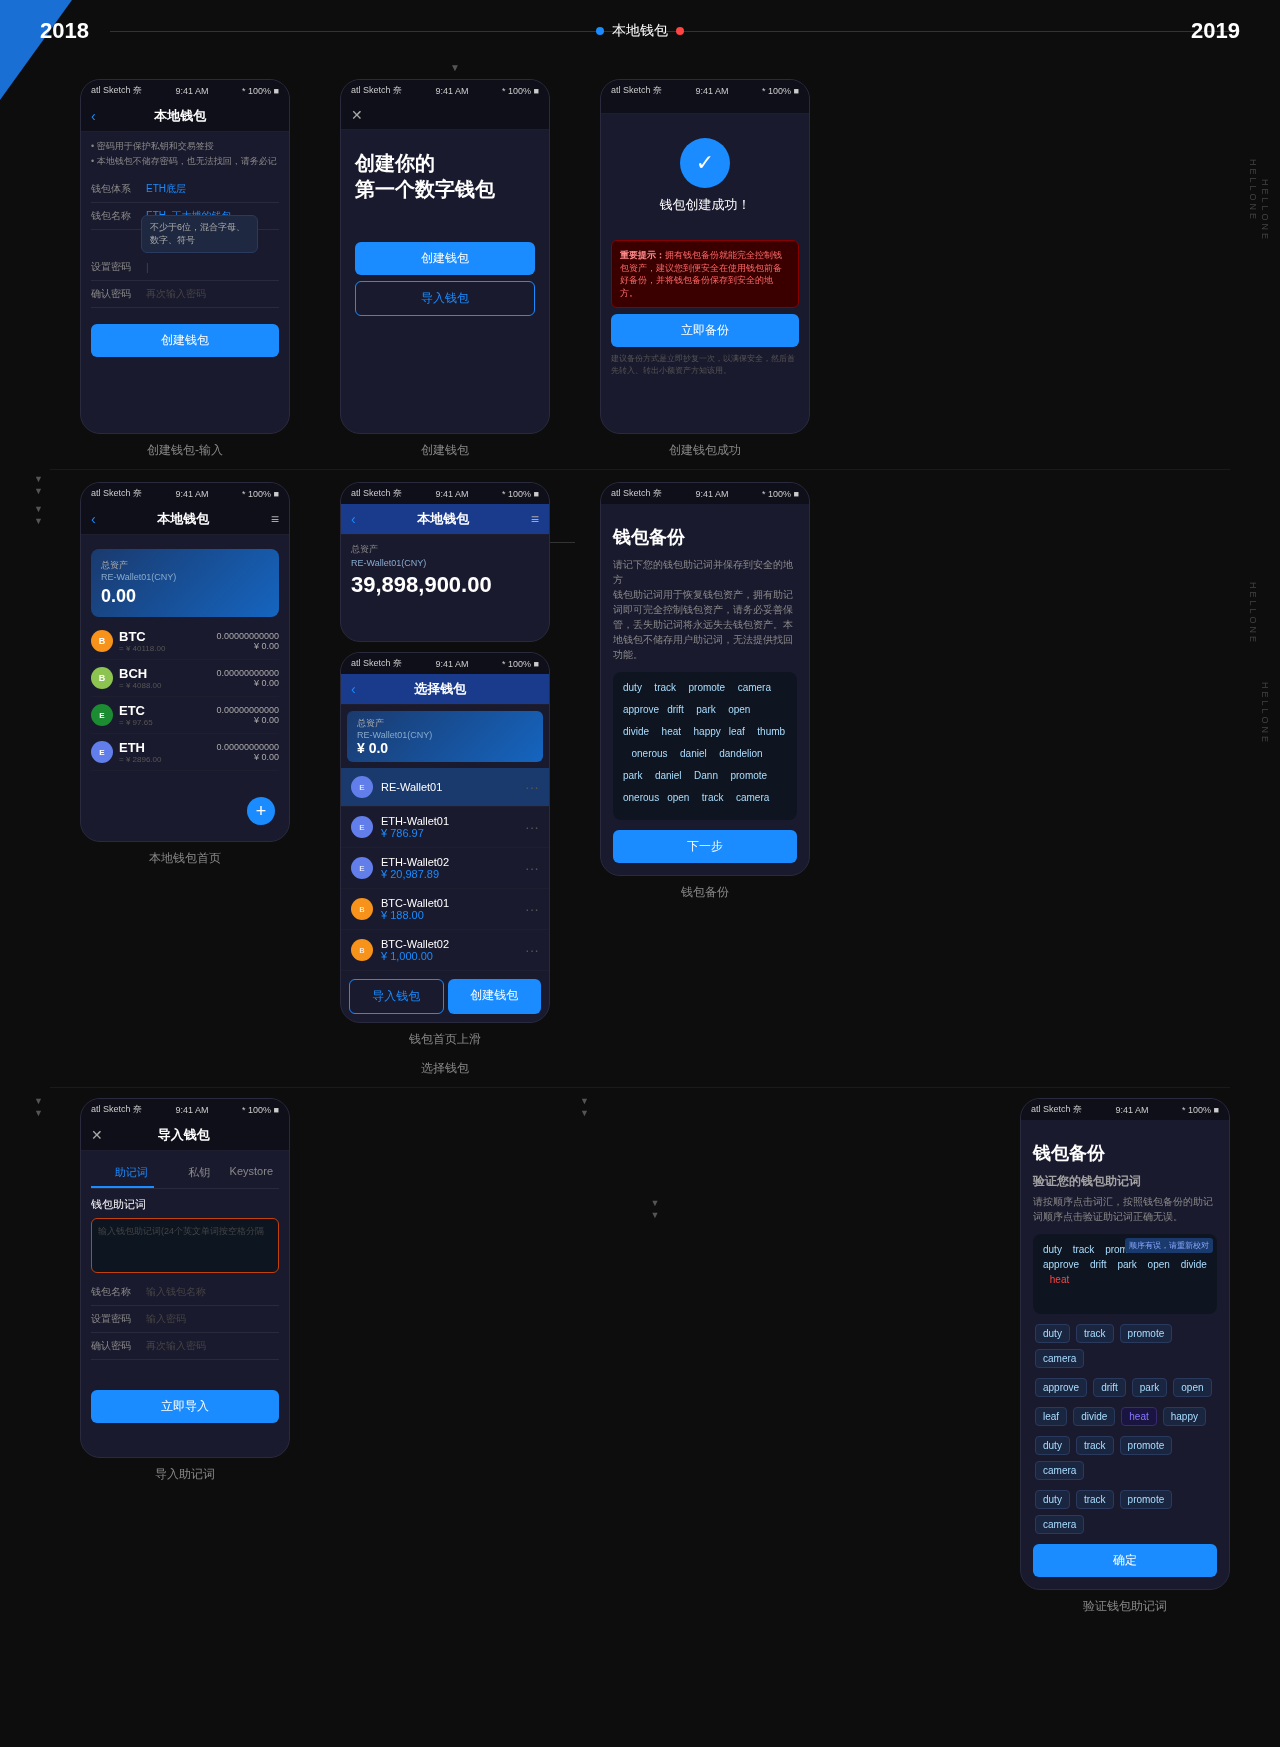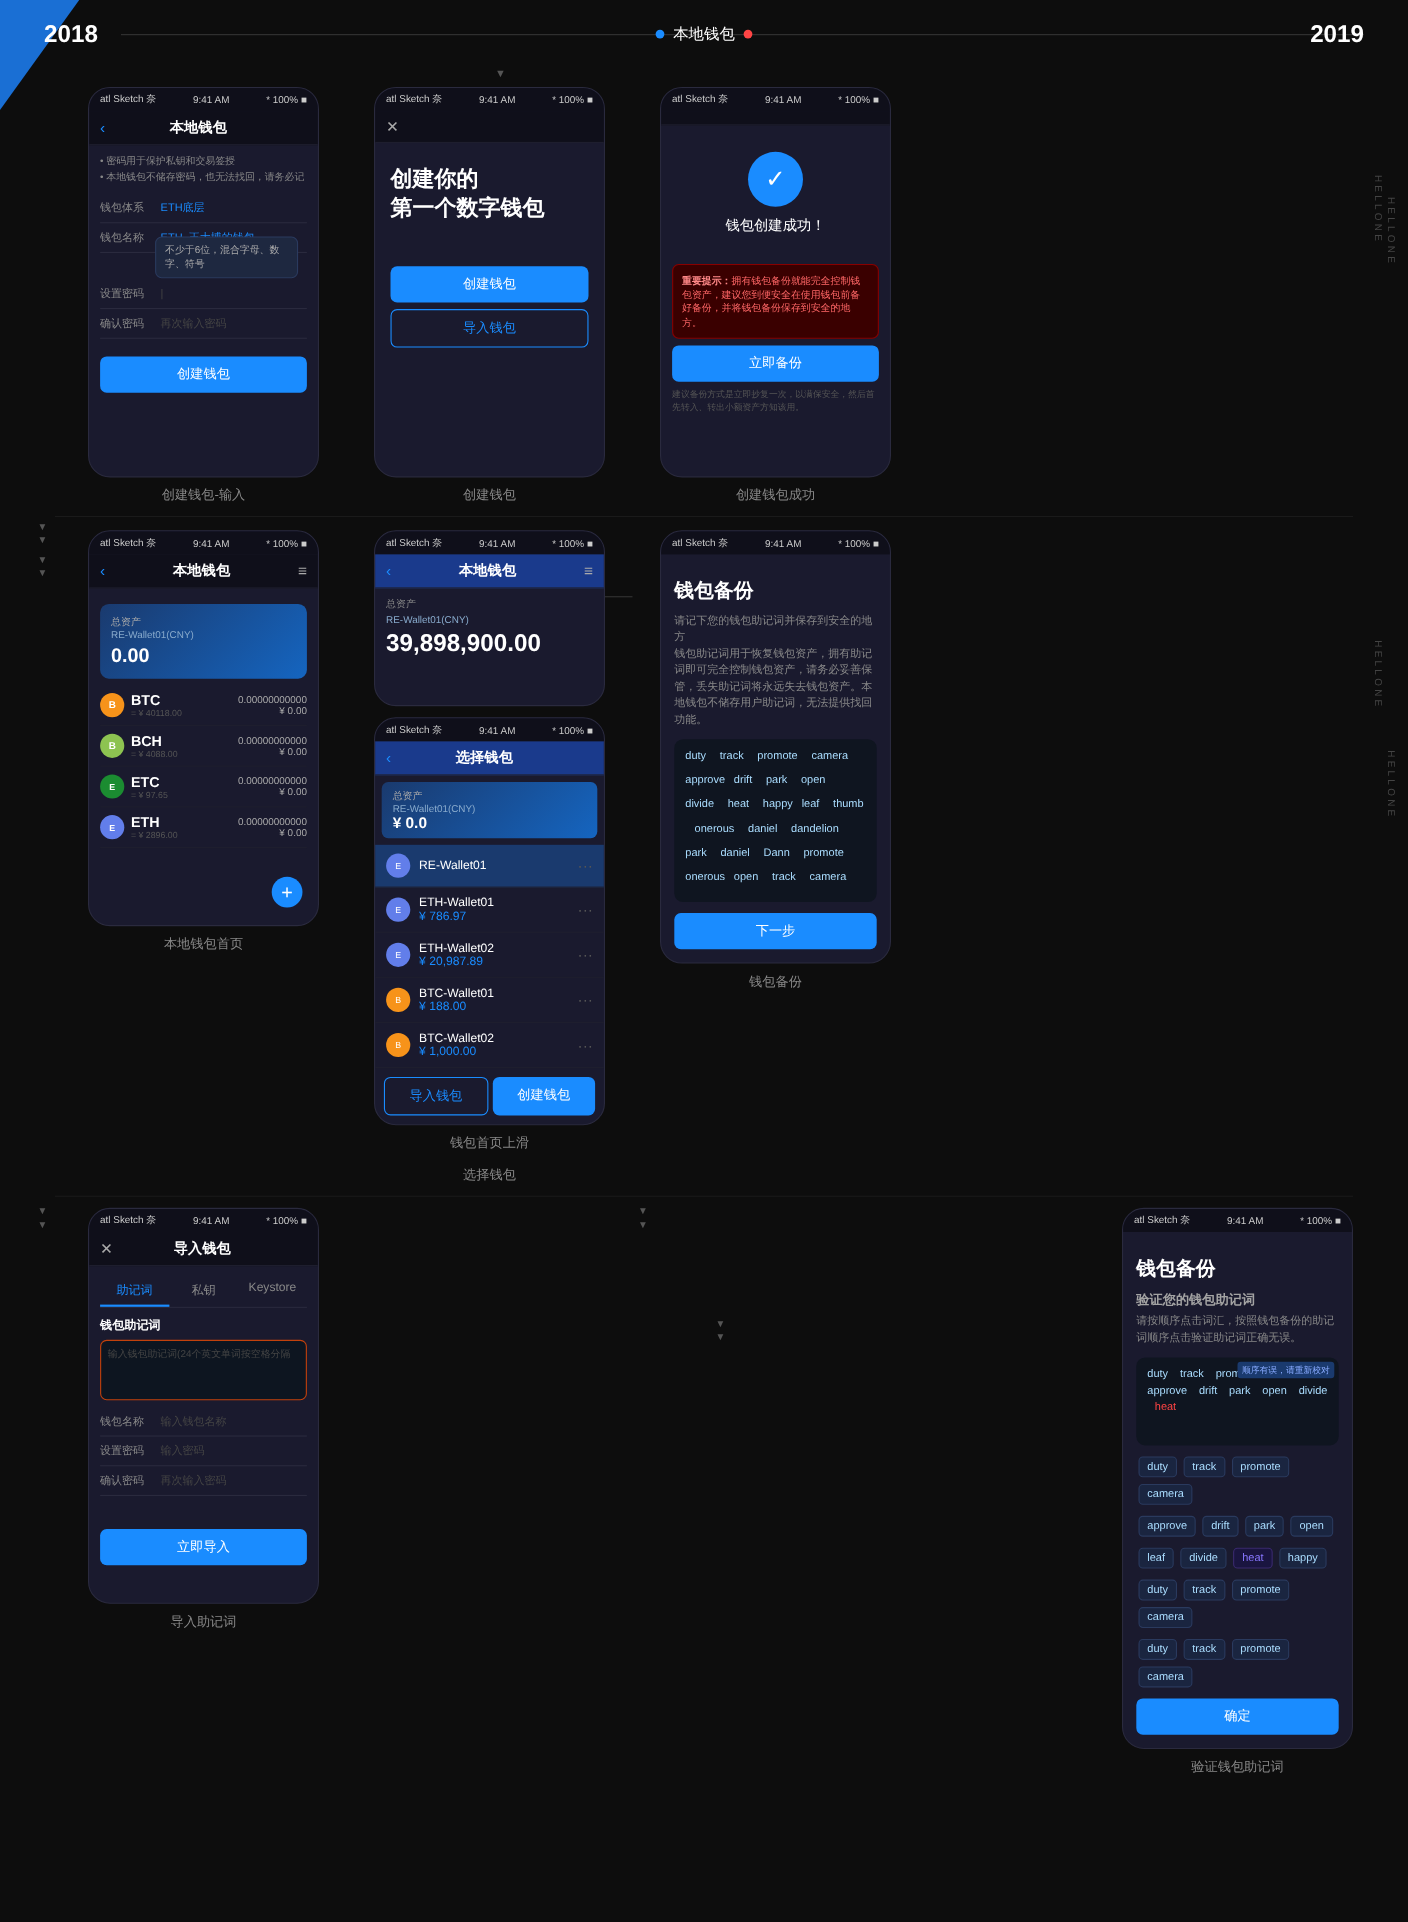--- a/index.html
+++ b/index.html
@@ -311,21 +311,21 @@
     .wallet-more { color: #555; font-size: 14px; }
 
     
     .tab-row {
       display: flex;
       border-bottom: 1px solid #2a2a3e;
       margin-bottom: 8px;
     }
     .tab-item {
       flex: 1;
-      text-align: center;
+      text-align: right;
       padding: 6px;
       font-size: 11px;
       color: #888;
     }
     .tab-item.active {
       color: #1a8cff;
       border-bottom: 2px solid #1a8cff;
     }
     .textarea-field {
       width: 100%;
@@ -467,21 +467,21 @@
         <p style="font-size:9px;color:#888;margin-bottom:8px;">• 本地钱包不储存密码，也无法找回，请务必记</p>
 
         <div class="form-row">
           <span class="form-label">钱包体系</span>
           <span class="form-value">ETH底层</span>
         </div>
         <div class="form-row" style="position:relative;">
           <span class="form-label">钱包名称</span>
           <span class="form-value">ETH_王大博的钱包</span>
 
-          <div class="tooltip-popup" style="bottom:-24px;left:50px;width:130px;">不少于6位，混合字母、数字、符号</div>
+          <div class="tooltip-popup" style="bottom:-24px;left:50px;width:117px;">不少于6位，混合字母、数字、符号</div>
         </div>
         <div class="form-row" style="margin-top:24px;">
           <span class="form-label">设置密码</span>
           <span class="form-placeholder">|</span>
         </div>
         <div class="form-row">
           <span class="form-label">确认密码</span>
           <span class="form-placeholder">再次输入密码</span>
         </div>
         <div class="btn-blue" style="margin-top:16px;">创建钱包</div>
@@ -783,21 +783,21 @@
         <span class="nav-close">✕</span>
         <span class="nav-title">导入钱包</span>
         <span style="width:14px;"></span>
       </div>
       <div class="screen-content">
         <div class="tab-row">
           <div class="tab-item active">助记词</div>
           <div class="tab-item">私钥</div>
           <div class="tab-item">Keystore</div>
         </div>
-        <div style="font-size:11px;font-weight:700;color:#fff;margin-bottom:6px;">钱包助记词</div>
+        <div style="font-size:11px;font-weight:400;color:#fff;margin-bottom:6px;">钱包助记词</div>
         <div class="textarea-field">输入钱包助记词(24个英文单词按空格分隔</div>
 
         <div class="form-row">
           <span class="form-label">钱包名称</span>
           <span class="form-placeholder">输入钱包名称</span>
         </div>
         <div class="form-row">
           <span class="form-label">设置密码</span>
           <span class="form-placeholder">输入密码</span>
         </div>

